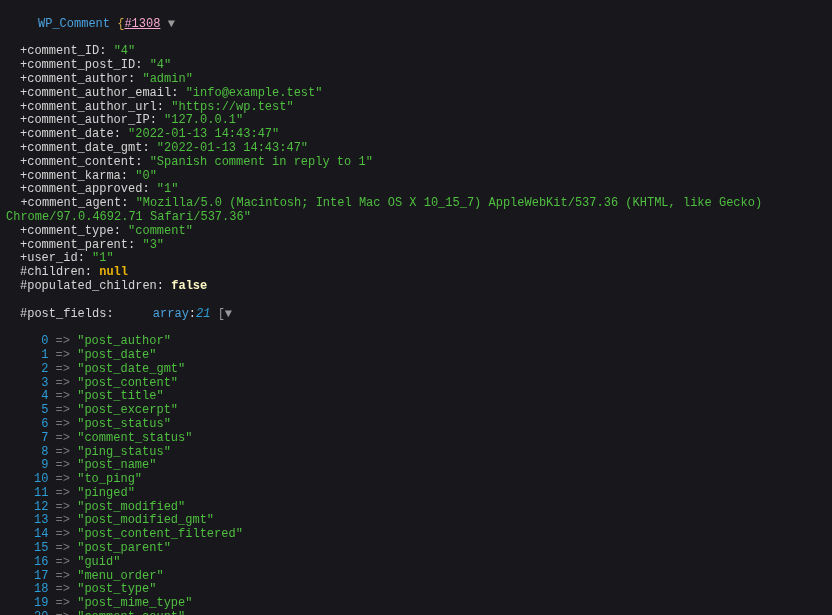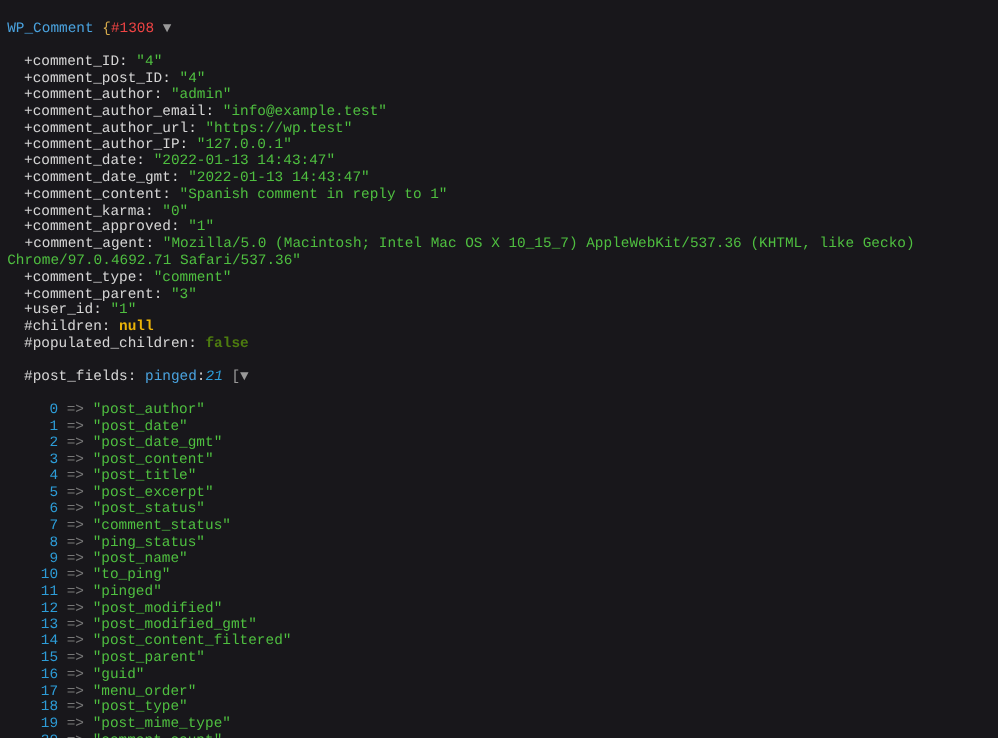--- a/index.html
+++ b/index.html
@@ -14,38 +14,38 @@
     color: #c0c0c0;
     overflow: hidden;
   }
   .dump {
     padding: 4px 6px;
     white-space: pre;
   }
   .line { display: block; }
   .ind1 { padding-left: 14px; }
   .ind2 { padding-left: 28px; }
-  .cls   { color: #4aa3df; }      
-  .hash  { color: #ef4444; }         
+  .cls   { color: #4aa3df; margin-left: 32px; }      
+  .hash  { color: #f9a8d4; text-decoration: underline; }         
   .toggle{ color: #999; cursor: pointer; }
   .prop  { color: #d6d6d6; margin-top: 20px; }
   .plus  { color: #d6d6d6; }
   .colon { color: #d6d6d6; }
   .str   { color: #4fbf40; }      
   .num   { color: #2d9dd8; }      
   .arrow { color: #777; }
   .null  { color: #eab308; font-weight: bold; }
-  .false { color: #4d7c0f; font-weight: bold; }
+  .false { color: #fef9c3; font-weight: bold; }
   .arrcount { color: #2d9dd8; font-style: italic; }
   .brace { color: #d4a94b; }
   .bracket { color: #999; }
 </style>
 </head>
 <body>
 
 <div class="dump">
 <span class="line"><span class="cls">WP_Comment</span> <span class="brace">{</span><span class="hash">#1308</span> <span class="toggle">▼</span></span>
 <div id="props-container"><span class="line ind1"><span class="plus">+</span><span class="prop">comment_ID</span><span class="colon">: </span><span class="str">"4"</span></span><span class="line ind1"><span class="plus">+</span><span class="prop">comment_post_ID</span><span class="colon">: </span><span class="str">"4"</span></span><span class="line ind1"><span class="plus">+</span><span class="prop">comment_author</span><span class="colon">: </span><span class="str">"admin"</span></span><span class="line ind1"><span class="plus">+</span><span class="prop">comment_author_email</span><span class="colon">: </span><span class="str">"info@example.test"</span></span><span class="line ind1"><span class="plus">+</span><span class="prop">comment_author_url</span><span class="colon">: </span><span class="str">"https://wp.test"</span></span><span class="line ind1"><span class="plus">+</span><span class="prop">comment_author_IP</span><span class="colon">: </span><span class="str">"127.0.0.1"</span></span><span class="line ind1"><span class="plus">+</span><span class="prop">comment_date</span><span class="colon">: </span><span class="str">"2022-01-13 14:43:47"</span></span><span class="line ind1"><span class="plus">+</span><span class="prop">comment_date_gmt</span><span class="colon">: </span><span class="str">"2022-01-13 14:43:47"</span></span><span class="line ind1"><span class="plus">+</span><span class="prop">comment_content</span><span class="colon">: </span><span class="str">"Spanish comment in reply to 1"</span></span><span class="line ind1"><span class="plus">+</span><span class="prop">comment_karma</span><span class="colon">: </span><span class="str">"0"</span></span><span class="line ind1"><span class="plus">+</span><span class="prop">comment_approved</span><span class="colon">: </span><span class="str">"1"</span></span><span class="line" style="white-space: normal; text-indent: 0px; padding-left: 0px; margin-left: 0px; word-break: break-word;"><span style="white-space: pre;">  </span><span class="plus">+</span><span class="prop">comment_agent</span><span class="colon">: </span><span class="str">"Mozilla/5.0 (Macintosh; Intel Mac OS X 10_15_7) AppleWebKit/537.36 (KHTML, like Gecko) Chrome/97.0.4692.71 Safari/537.36"</span></span><span class="line ind1"><span class="plus">+</span><span class="prop">comment_type</span><span class="colon">: </span><span class="str">"comment"</span></span><span class="line ind1"><span class="plus">+</span><span class="prop">comment_parent</span><span class="colon">: </span><span class="str">"3"</span></span><span class="line ind1"><span class="plus">+</span><span class="prop">user_id</span><span class="colon">: </span><span class="str">"1"</span></span><span class="line ind1"><span class="plus">#</span><span class="prop">children</span><span class="colon">: </span><span class="null">null</span></span><span class="line ind1"><span class="plus">#</span><span class="prop">populated_children</span><span class="colon">: </span><span class="false">false</span></span></div>
-<span class="line ind1"><span class="plus">#</span><span class="prop">post_fields</span><span class="colon">:</span> <span class="cls">pinged</span><span class="colon">:</span><span class="arrcount">21</span> <span class="bracket">[</span><span class="toggle">▼</span></span>
+<span class="line ind1"><span class="plus">#</span><span class="prop">post_fields</span><span class="colon">:</span> <span class="cls">array</span><span class="colon">:</span><span class="arrcount">21</span> <span class="bracket">[</span><span class="toggle">▼</span></span>
 <div id="array-container"><span class="line ind2"><span class="num"> 0</span> <span class="arrow">=&gt;</span> <span class="str">"post_author"</span></span><span class="line ind2"><span class="num"> 1</span> <span class="arrow">=&gt;</span> <span class="str">"post_date"</span></span><span class="line ind2"><span class="num"> 2</span> <span class="arrow">=&gt;</span> <span class="str">"post_date_gmt"</span></span><span class="line ind2"><span class="num"> 3</span> <span class="arrow">=&gt;</span> <span class="str">"post_content"</span></span><span class="line ind2"><span class="num"> 4</span> <span class="arrow">=&gt;</span> <span class="str">"post_title"</span></span><span class="line ind2"><span class="num"> 5</span> <span class="arrow">=&gt;</span> <span class="str">"post_excerpt"</span></span><span class="line ind2"><span class="num"> 6</span> <span class="arrow">=&gt;</span> <span class="str">"post_status"</span></span><span class="line ind2"><span class="num"> 7</span> <span class="arrow">=&gt;</span> <span class="str">"comment_status"</span></span><span class="line ind2"><span class="num"> 8</span> <span class="arrow">=&gt;</span> <span class="str">"ping_status"</span></span><span class="line ind2"><span class="num"> 9</span> <span class="arrow">=&gt;</span> <span class="str">"post_name"</span></span><span class="line ind2"><span class="num">10</span> <span class="arrow">=&gt;</span> <span class="str">"to_ping"</span></span><span class="line ind2"><span class="num">11</span> <span class="arrow">=&gt;</span> <span class="str">"pinged"</span></span><span class="line ind2"><span class="num">12</span> <span class="arrow">=&gt;</span> <span class="str">"post_modified"</span></span><span class="line ind2"><span class="num">13</span> <span class="arrow">=&gt;</span> <span class="str">"post_modified_gmt"</span></span><span class="line ind2"><span class="num">14</span> <span class="arrow">=&gt;</span> <span class="str">"post_content_filtered"</span></span><span class="line ind2"><span class="num">15</span> <span class="arrow">=&gt;</span> <span class="str">"post_parent"</span></span><span class="line ind2"><span class="num">16</span> <span class="arrow">=&gt;</span> <span class="str">"guid"</span></span><span class="line ind2"><span class="num">17</span> <span class="arrow">=&gt;</span> <span class="str">"menu_order"</span></span><span class="line ind2"><span class="num">18</span> <span class="arrow">=&gt;</span> <span class="str">"post_type"</span></span><span class="line ind2"><span class="num">19</span> <span class="arrow">=&gt;</span> <span class="str">"post_mime_type"</span></span><span class="line ind2"><span class="num">20</span> <span class="arrow">=&gt;</span> <span class="str">"comment_count"</span></span></div>
 
 
 </div>
 
 </body></html>

